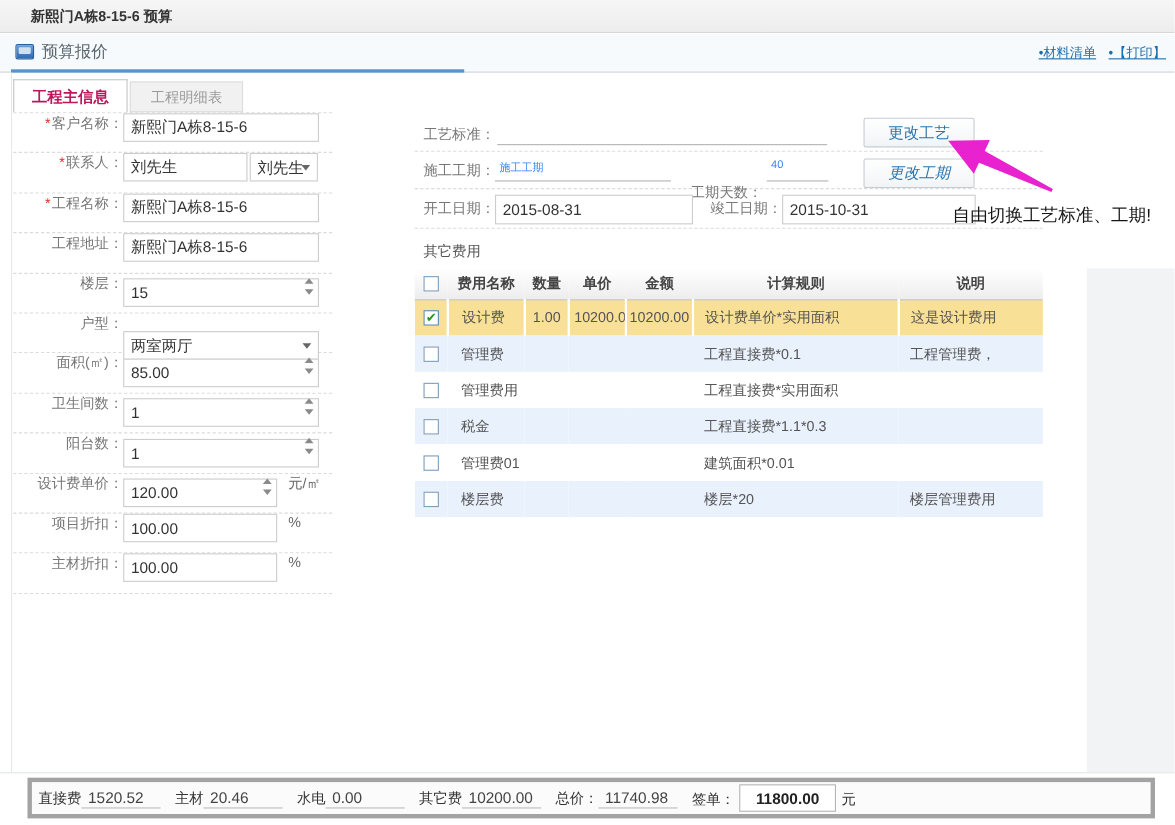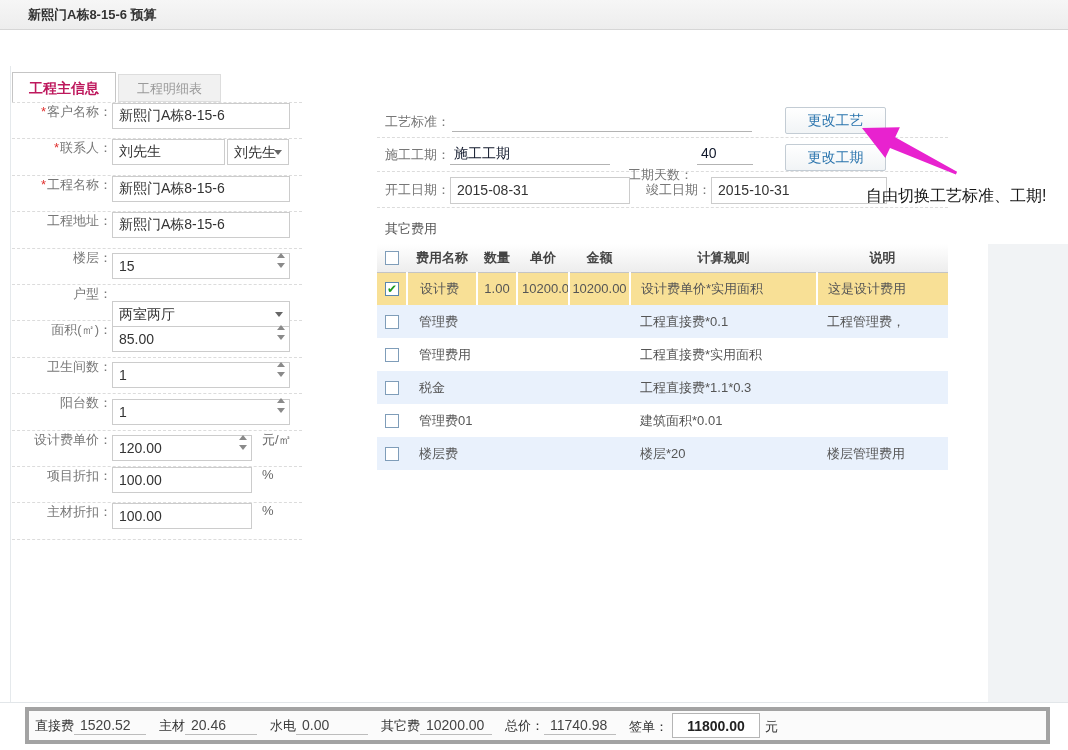--- a/index.html
+++ b/index.html
@@ -56,33 +56,33 @@
 
   
   .rrow { position:absolute; left:377px; width:571px; display:flex; align-items:center;
     border-bottom:1px dashed #dcdcdc; font-size:13px; color:#777; }
   .proc-row { top:106px; height:32px; }
   .sched-row { top:139px; height:33px; }
   .date-row { top:173px; height:35px; }
   .rlabel { white-space:nowrap; padding-left:8px; }
   .uline { display:inline-block; border-bottom:1px solid #b3b3b3; height:20px; }
   .proc-value { width:300px; margin-left:2px; }
-  .rvalue { font-size:14px; color:#0f172a; padding:0 4px; }
+  .rvalue { font-size:10px; color:#3b82f6; padding:0 4px; }
   .sched-value { width:160px; }
   .days-value { width:56px; margin-left:4px; }
   .days-label { margin-left:10px;margin-top:40px; }
   .date-input { height:27px; width:180px; border:1px solid #ccc; font-size:14px; color:#333;
     padding:0 6px; font-family:inherit; outline:none; }
   .date-input.end { width:176px; }
   .end-label { margin-left:8px; }
   .chg-btn { position:absolute; width:101px; height:27px; border:1px solid #c3ccd4; border-radius:2px;
     background:linear-gradient(#ffffff,#f1f4f6); color:#2a74ad; font-size:14px; text-align:center;
     line-height:25px; cursor:pointer; }
   .btn-process { left:785px; top:107px; }
-  .btn-schedule { left:785px; top:144px; }
+  .btn-schedule { left:785px; top:144px;font-style:italic; }
 
   .fees-label { position:absolute; left:385px; top:220px; font-size:13px; color:#555; }
 
   
   .fees-table { position:absolute; left:377px; top:244px; width:571px; border-collapse:collapse; table-layout:fixed; }
   .fees-table th { height:28px; font-size:13px; font-weight:bold; color:#444; text-align:center;
     background:linear-gradient(#ffffff,#ededed); border-bottom:1px solid #c4c4c4; }
   .fees-table td { height:33px; font-size:13px; color:#555; overflow:hidden; white-space:nowrap; }
   .row-blue td { background:#e9f1fc; }
   .row-white td { background:#fff; }
@@ -114,20 +114,29 @@
 </style>
 </head>
 <body>
 
 <div class="screen">
 
   <div class="titlebar">
     <span>新熙门A栋8-15-6 预算</span>
   </div>
 
+  <div class="toolbar">
+    <span class="doc-icon"></span>
+    <span class="toolbar-title">预算报价</span>
+    <span class="toolbar-links">
+      <a>•材料清单</a>
+      <a>•【打印】</a>
+    </span>
+    <div class="blue-underline"></div>
+  </div>
 
   <div class="tabs">
     <div class="tab active">工程主信息</div>
     <div class="tab">工程明细表</div>
   </div>
 
   <div class="left-border"></div>
   <div class="gray-strip"></div>
 
   <div class="form-left">

